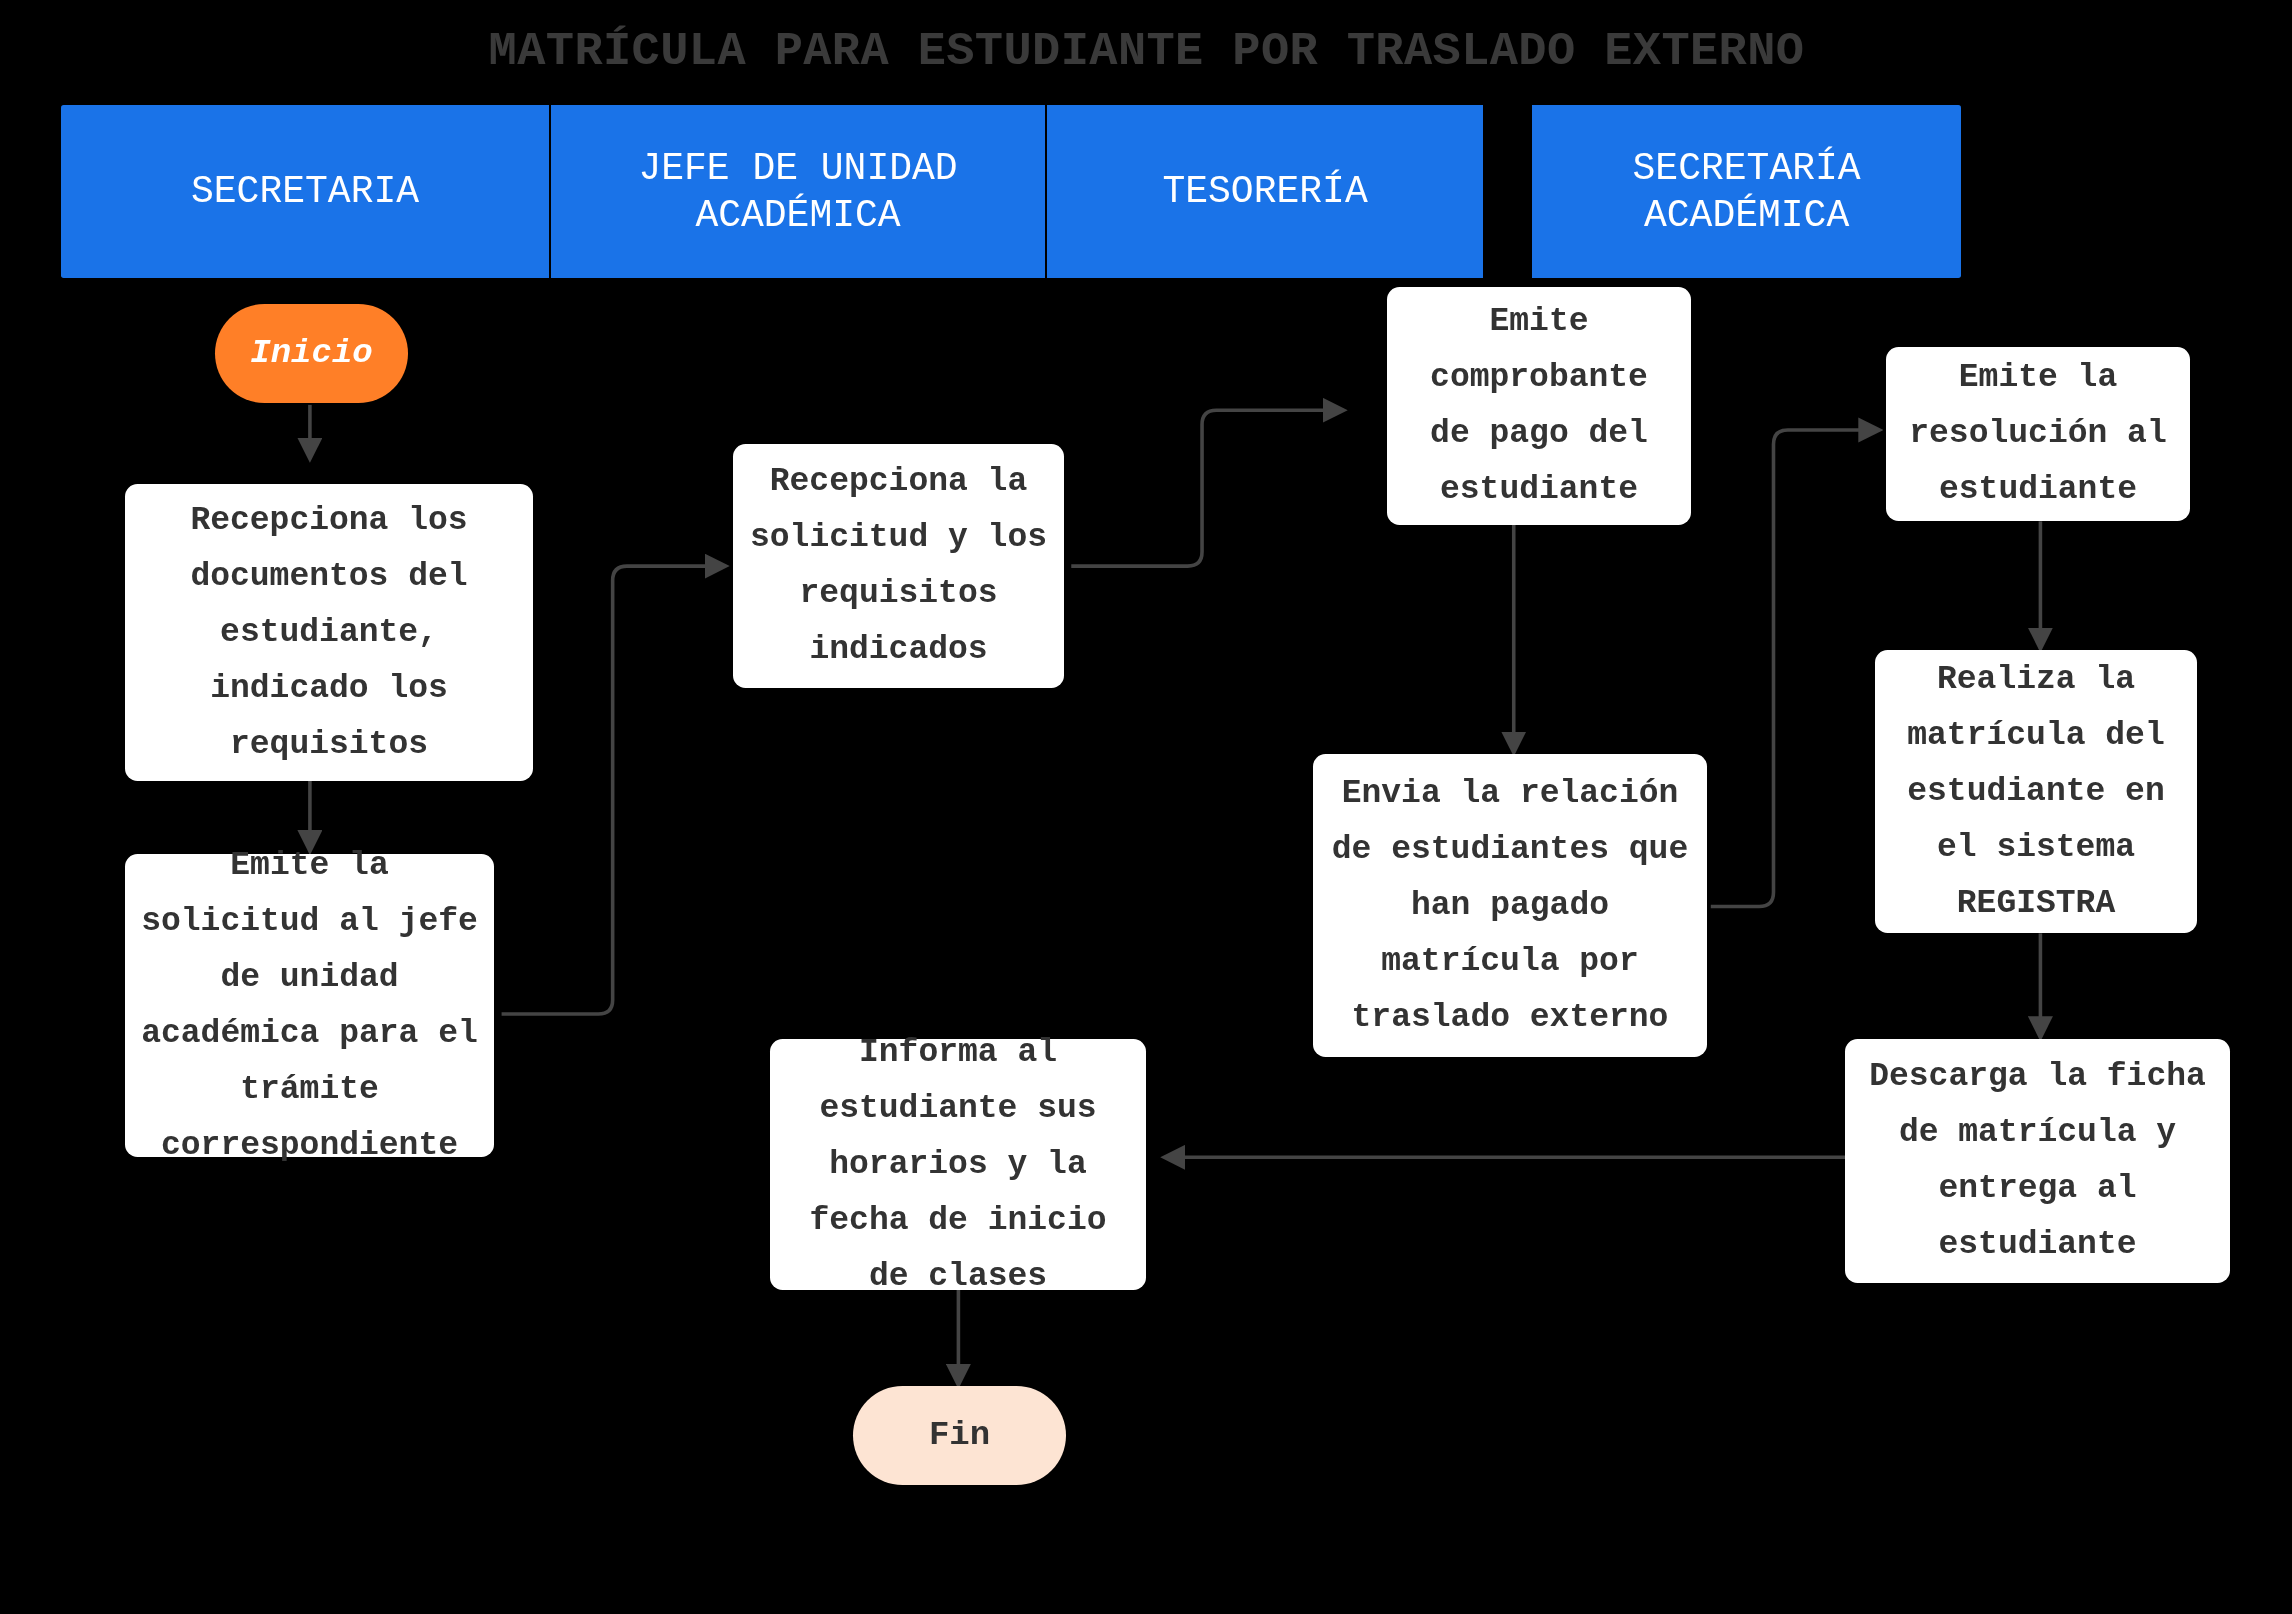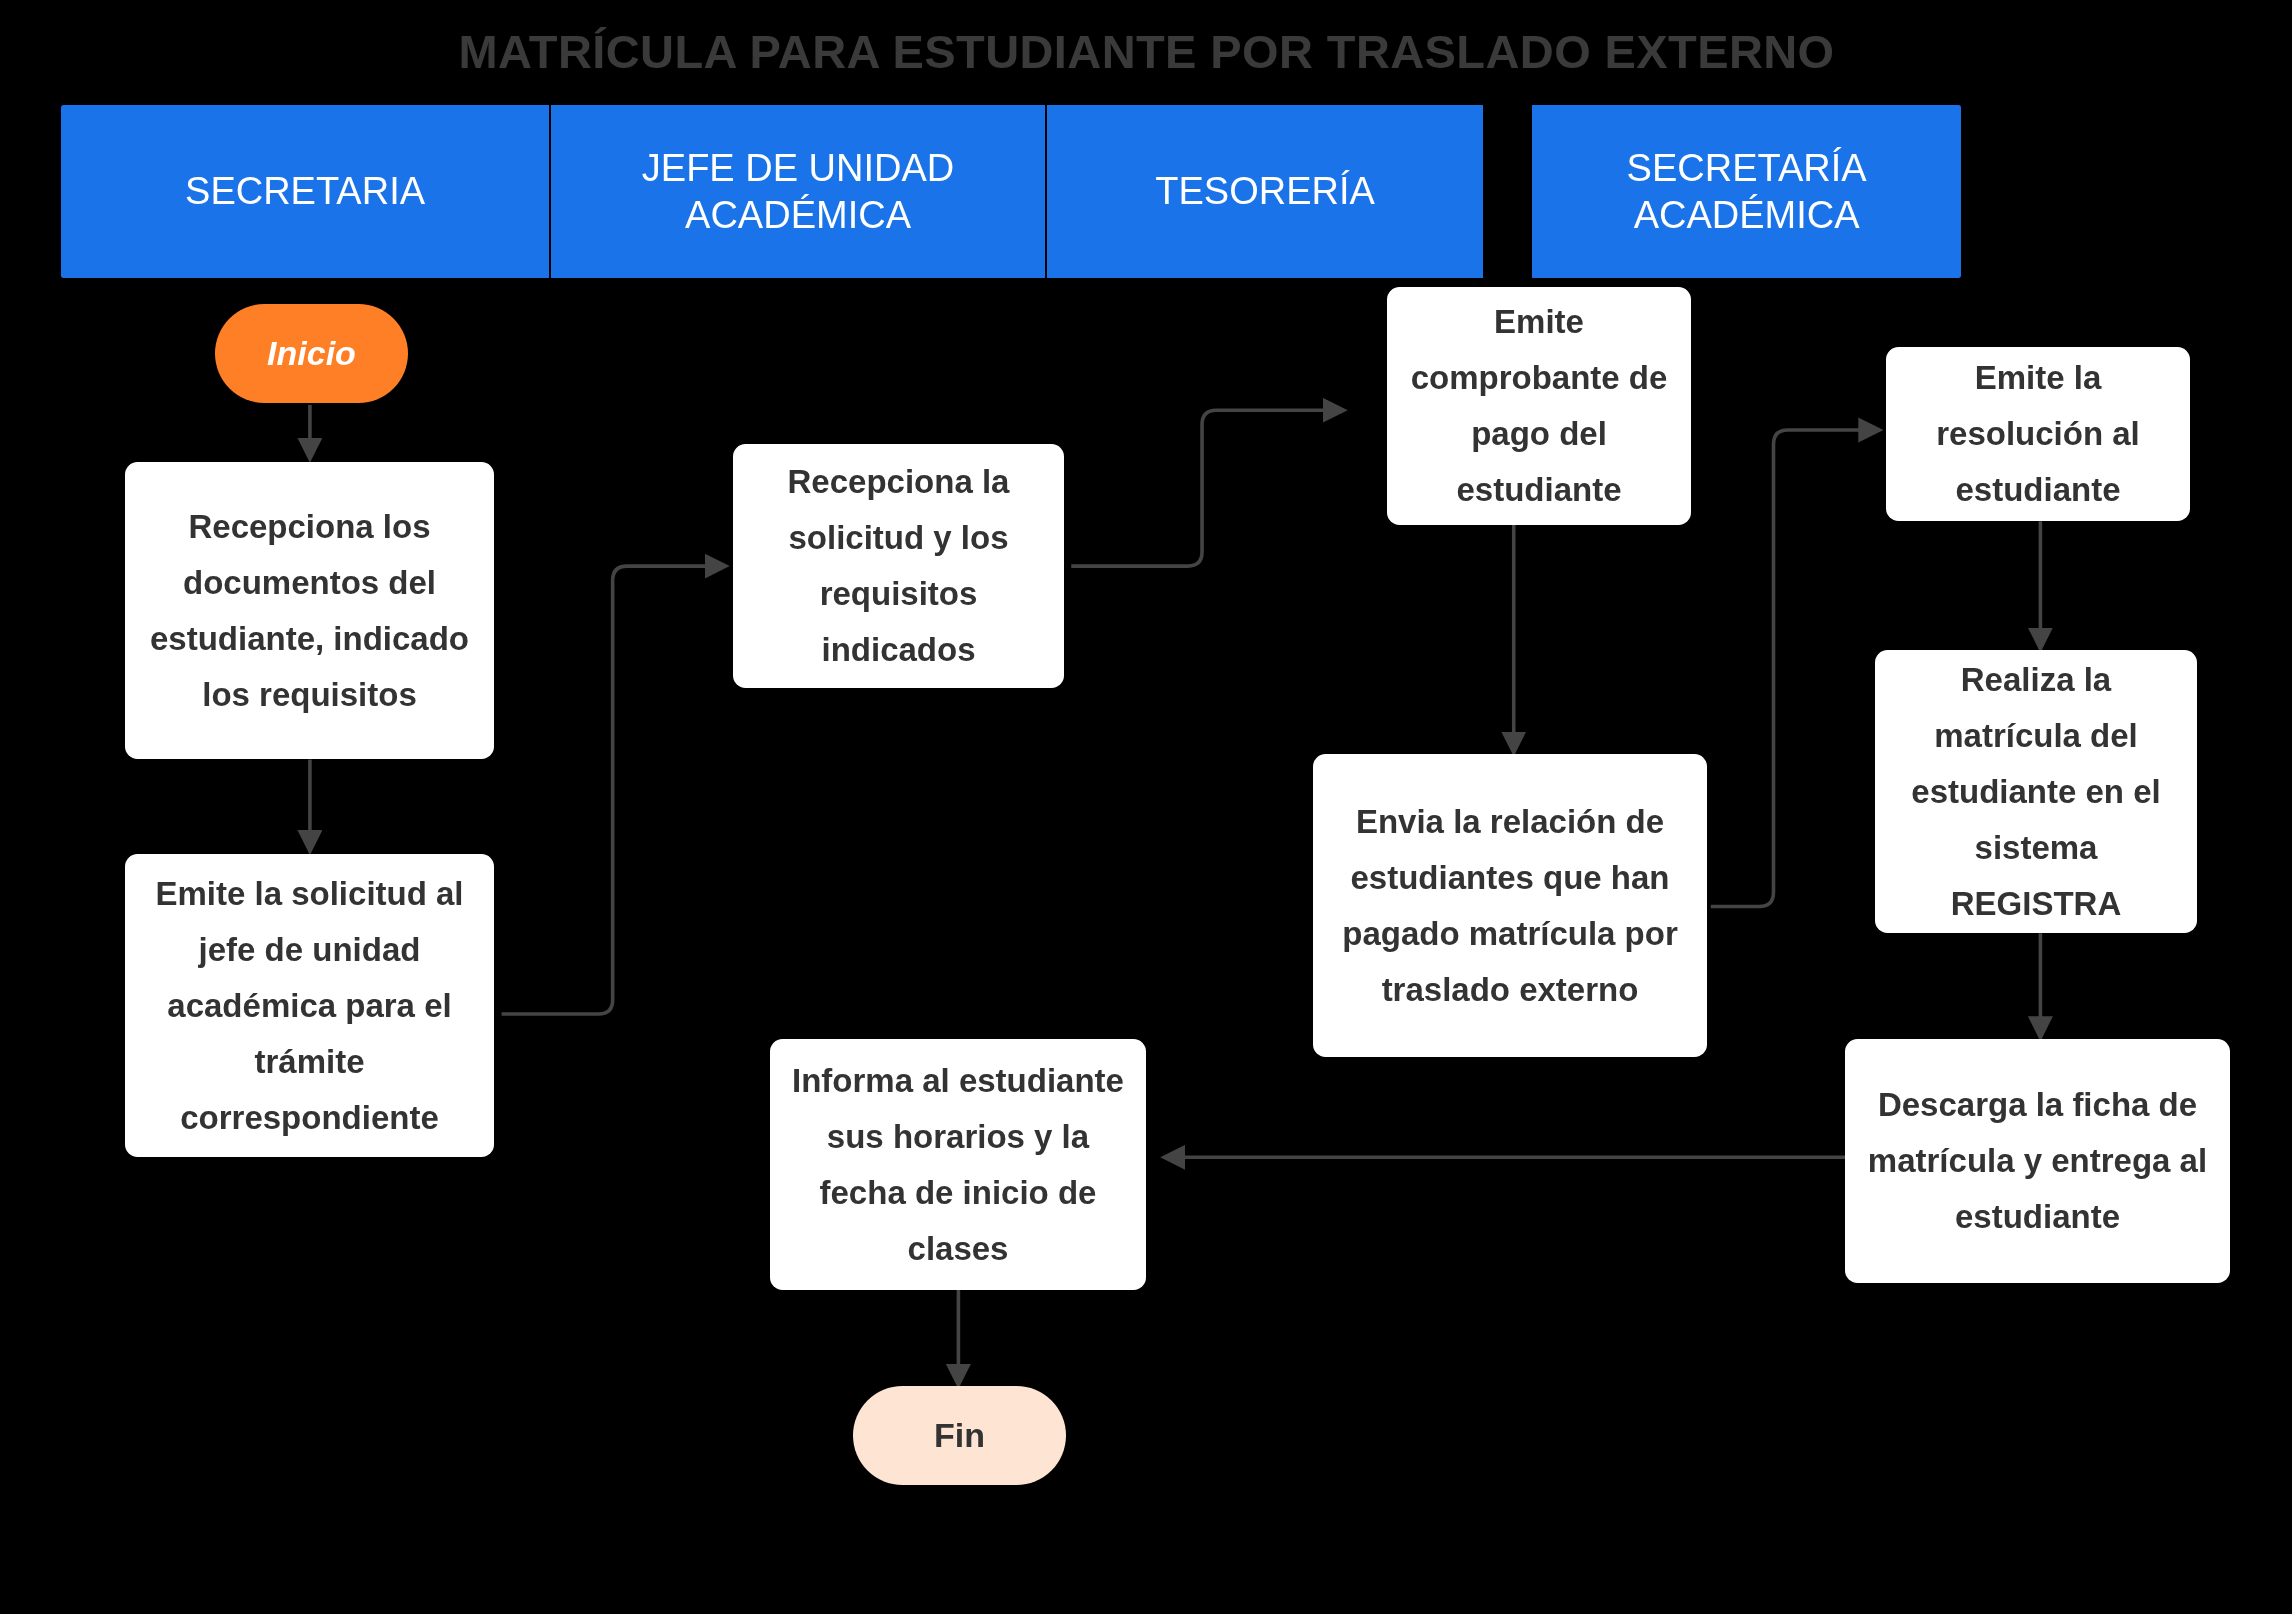--- a/index.html
+++ b/index.html
@@ -6,21 +6,21 @@
     margin: 0;
     padding: 0;
     background: #000000;
   }
   #stage {
     position: relative;
     width: 2293px;
     height: 1615px;
     background: #000000;
     overflow: hidden;
-    font-family: Liberation Sans, sans-serif;
+    font-family: Liberation Mono, monospace;
   }
 
   
   #diagram-title {
     position: absolute;
     left: 0;
     top: 25px;
     width: 2293px;
     text-align: center;
     color: #3a3a3a;
@@ -147,21 +147,21 @@
 
     <path class="edge" marker-end="url(#arrowhead)" d="M 2278 1042 L 2278 1158"></path>
 
     <path class="edge" marker-end="url(#arrowhead)" d="M 2060 1292 L 1300 1292"></path>
 
     <path class="edge" marker-end="url(#arrowhead)" d="M 1070 1436 L 1070 1546"></path>
   </svg>
 
   <div class="node terminator start" style="left:215px; top:304px; width:193px; height:99px;">Inicio</div>
 
-  <div class="node process" style="left:125px; top:462px; width:369px; height:297px;">Recepciona los documentos del estudiante, indicado los requisitos</div>
+  <div class="node process" style="left:125px; top:484px; width:408px; height:297px;">Recepciona los documentos del estudiante, indicado los requisitos</div>
 
   <div class="node process" style="left:125px; top:854px; width:369px; height:303px;">Emite la solicitud al jefe de unidad académica para el trámite correspondiente</div>
 
   <div class="node process" style="left:733px; top:444px; width:331px; height:244px;">Recepciona la solicitud y los requisitos indicados</div>
 
   <div class="node process" style="left:1351px; top:287px; width:304px; height:238px;margin-left:36px;">Emite comprobante de pago del estudiante</div>
 
   <div class="node process" style="left:1313px; top:754px; width:394px; height:303px;">Envia la relación de estudiantes que han pagado matrícula por traslado externo</div>
 
   <div class="node process" style="left:1886px; top:347px; width:304px; height:174px;">Emite la resolución al estudiante</div>

